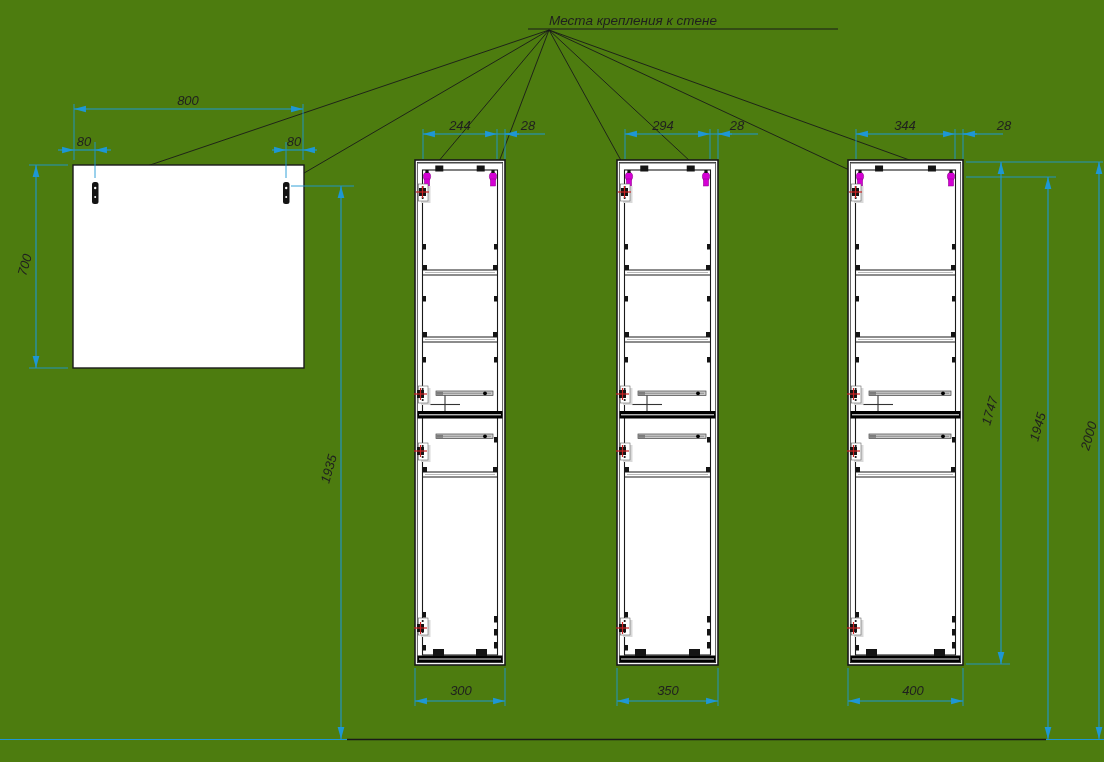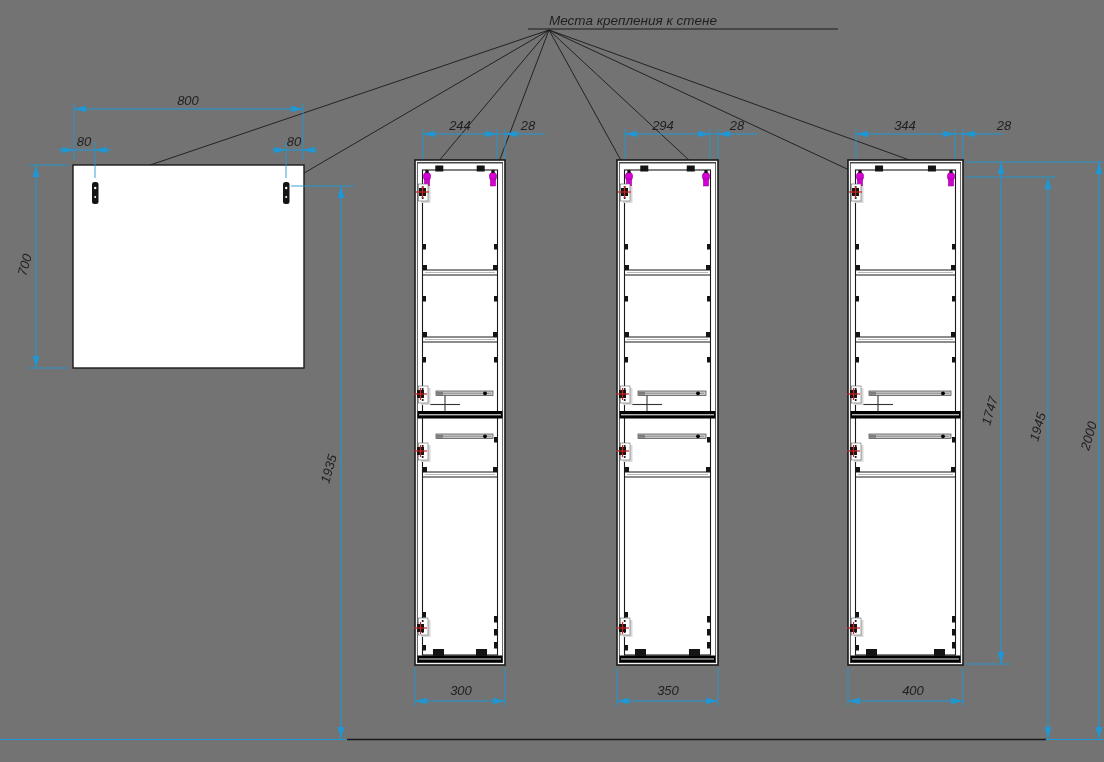--- a/index.html
+++ b/index.html
@@ -1,16 +1,16 @@
 <!DOCTYPE html>
 <html><head>
 <meta charset="utf-8">
 <style>
   html,body{margin:0;padding:0;background:#fff;}
-  .canvas{width:1104px;height:762px;background:#737373;position:relative;font-family:"Liberation Sans",sans-serif;}
+  .canvas{width:1104px;height:762px;background:#4d7c0f;position:relative;font-family:"Liberation Sans",sans-serif;}
   svg{display:block;}
   .dimtxt{font-family:"Liberation Sans",sans-serif;font-style:italic;font-size:13px;fill:#1f1f1f;}
   .titletxt{font-family:"Liberation Sans",sans-serif;font-style:italic;font-size:13.5px;fill:#1f1f1f;}
 </style>
 </head>
 <body>
 
 <div class="canvas">
 <svg width="1104" height="762" viewBox="0 0 1104 762" xmlns="http://www.w3.org/2000/svg">
   <defs>

